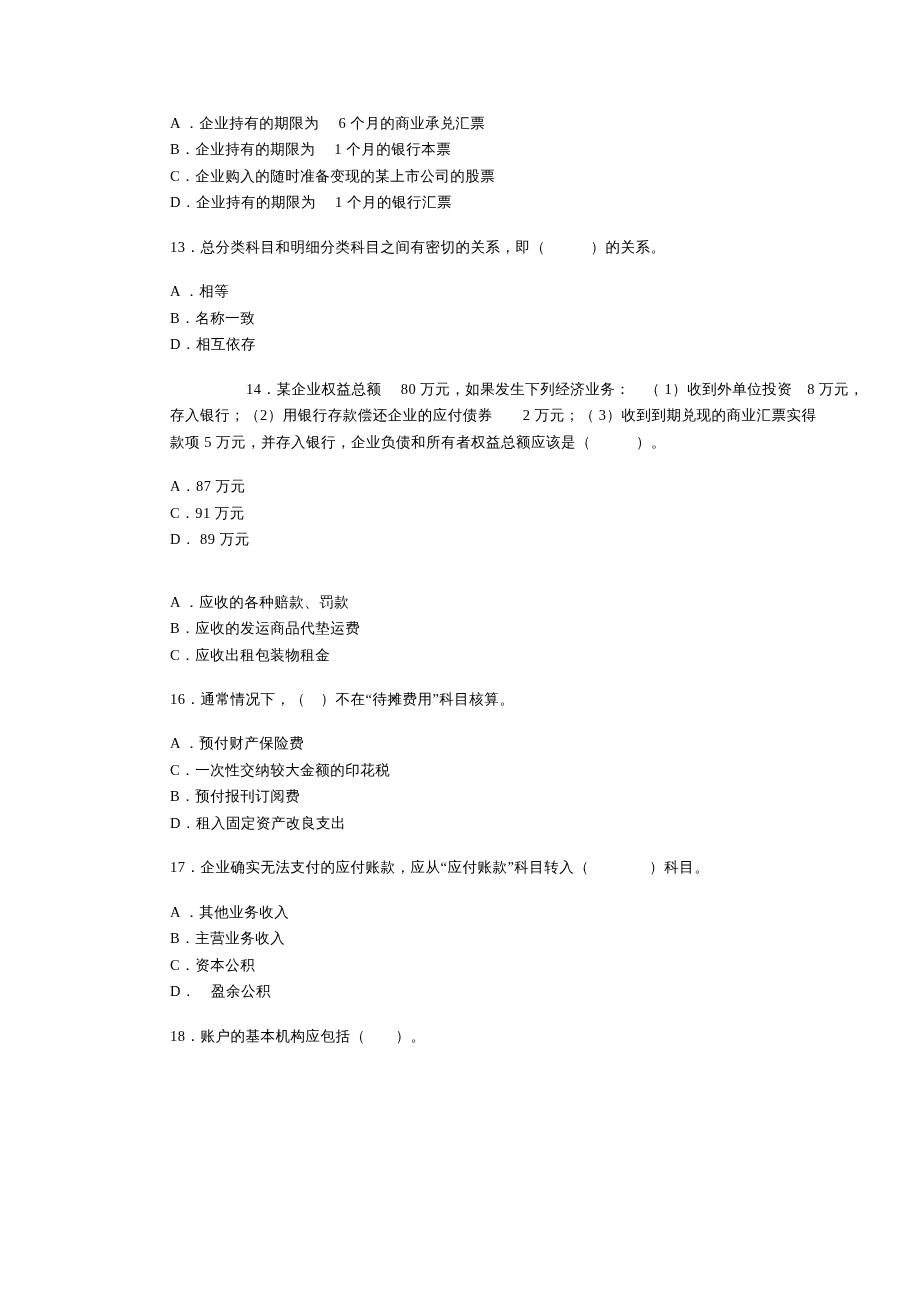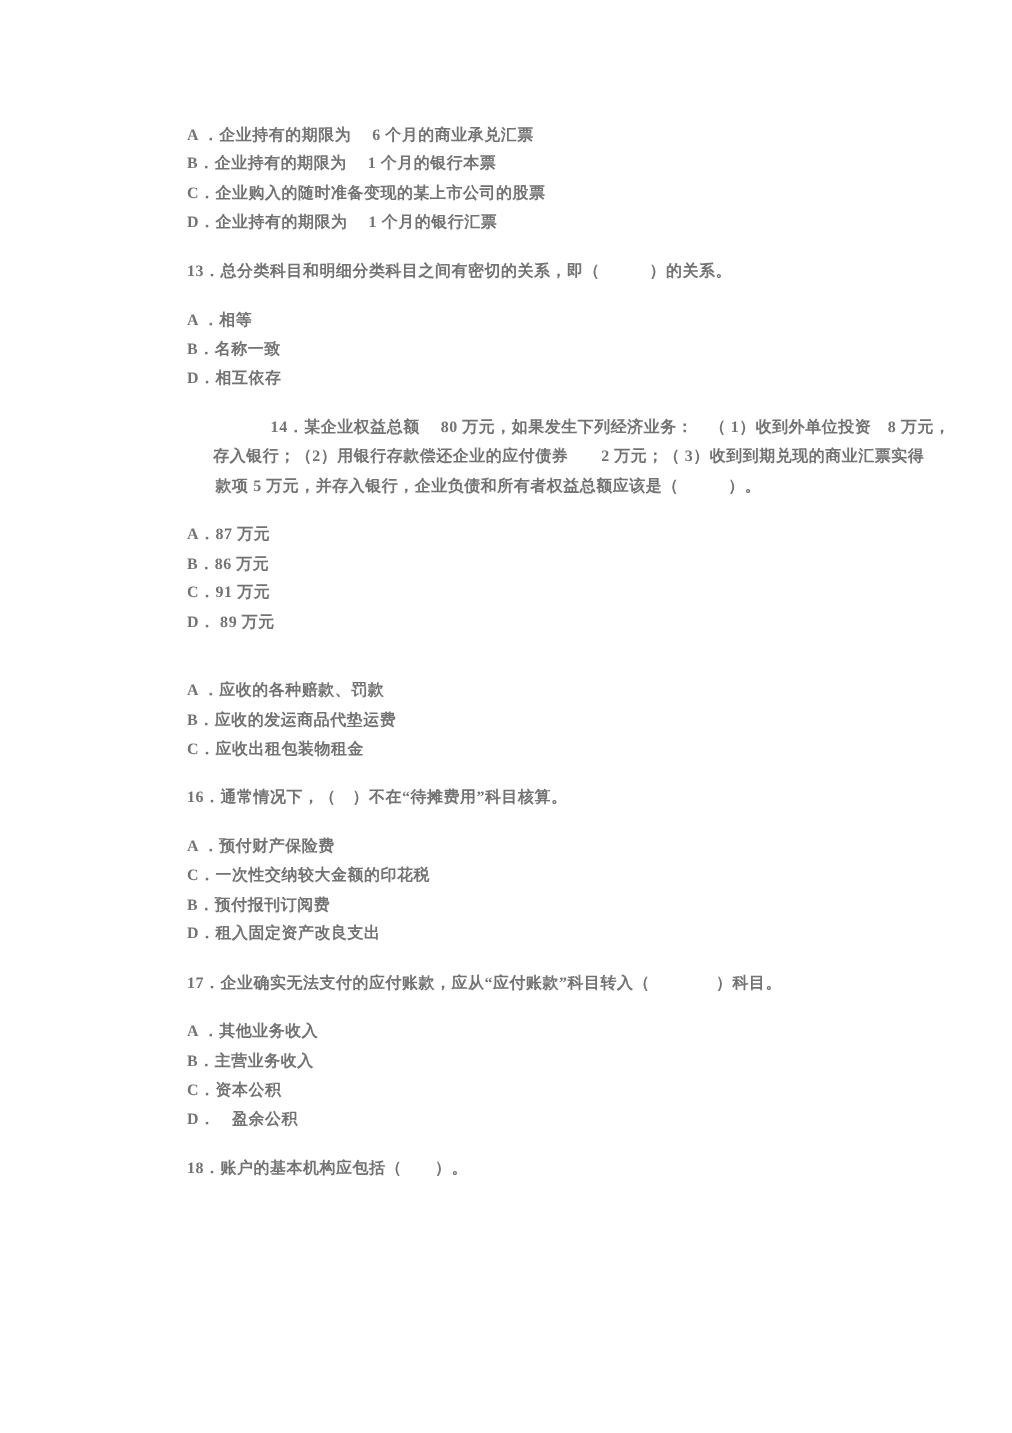--- a/index.html
+++ b/index.html
@@ -8,23 +8,22 @@
       background: #ffffff;
       font-family: "SimSun", "宋体", serif;
       width: 920px;
       height: 1303px;
       position: relative;
     }
     .page {
       padding: 112px 56px 0 170px;
       font-size: 14.5px;
       line-height: 1.55;
-      color: #737373;
+      color: #000000;
       letter-spacing: 0.5px;
-      font-weight: bold;
     }
     .line {
       margin-bottom: 4px;
     }
     .indent {
       text-indent: 2em;
       text-align: right;
     }
     .block-gap {
       height: 18px;
@@ -50,28 +49,27 @@
   <div class="block-gap"></div>
 
   <div class="line">A ．相等</div>
   <div class="line">B．名称一致</div>
   <div class="line">D．相互依存</div>
 
   <div class="block-gap"></div>
 
   <div class="q14-body">
     <div class="line indent">14．某企业权益总额　 80 万元，如果发生下列经济业务：　（ 1）收到外单位投资　8 万元，</div>
-    <div class="line" style="text-indent:0;text-align:center;">存入银行；（2）用银行存款偿还企业的应付债券　　2 万元；（ 3）收到到期兑现的商业汇票实得</div>
-    <div class="line" style="text-indent:0;margin-left:26px;">款项 5 万元，并存入银行，企业负债和所有者权益总额应该是（　　　）。</div>
+    <div class="line" style="text-indent:0;">存入银行；（2）用银行存款偿还企业的应付债券　　2 万元；（ 3）收到到期兑现的商业汇票实得</div>
+    <div class="line" style="text-indent:0;">款项 5 万元，并存入银行，企业负债和所有者权益总额应该是（　　　）。</div>
   </div>
 
   <div class="block-gap"></div>
 
   <div class="line">A．87 万元</div>
-  <div class="line">B．86 万元</div>
   <div class="line">C．91 万元</div>
   <div class="line">D． 89 万元</div>
 
   <div class="block-gap"></div>
 
 
   <div class="block-gap"></div>
 
   <div class="line">A ．应收的各种赔款、罚款</div>
   <div class="line">B．应收的发运商品代垫运费</div>

